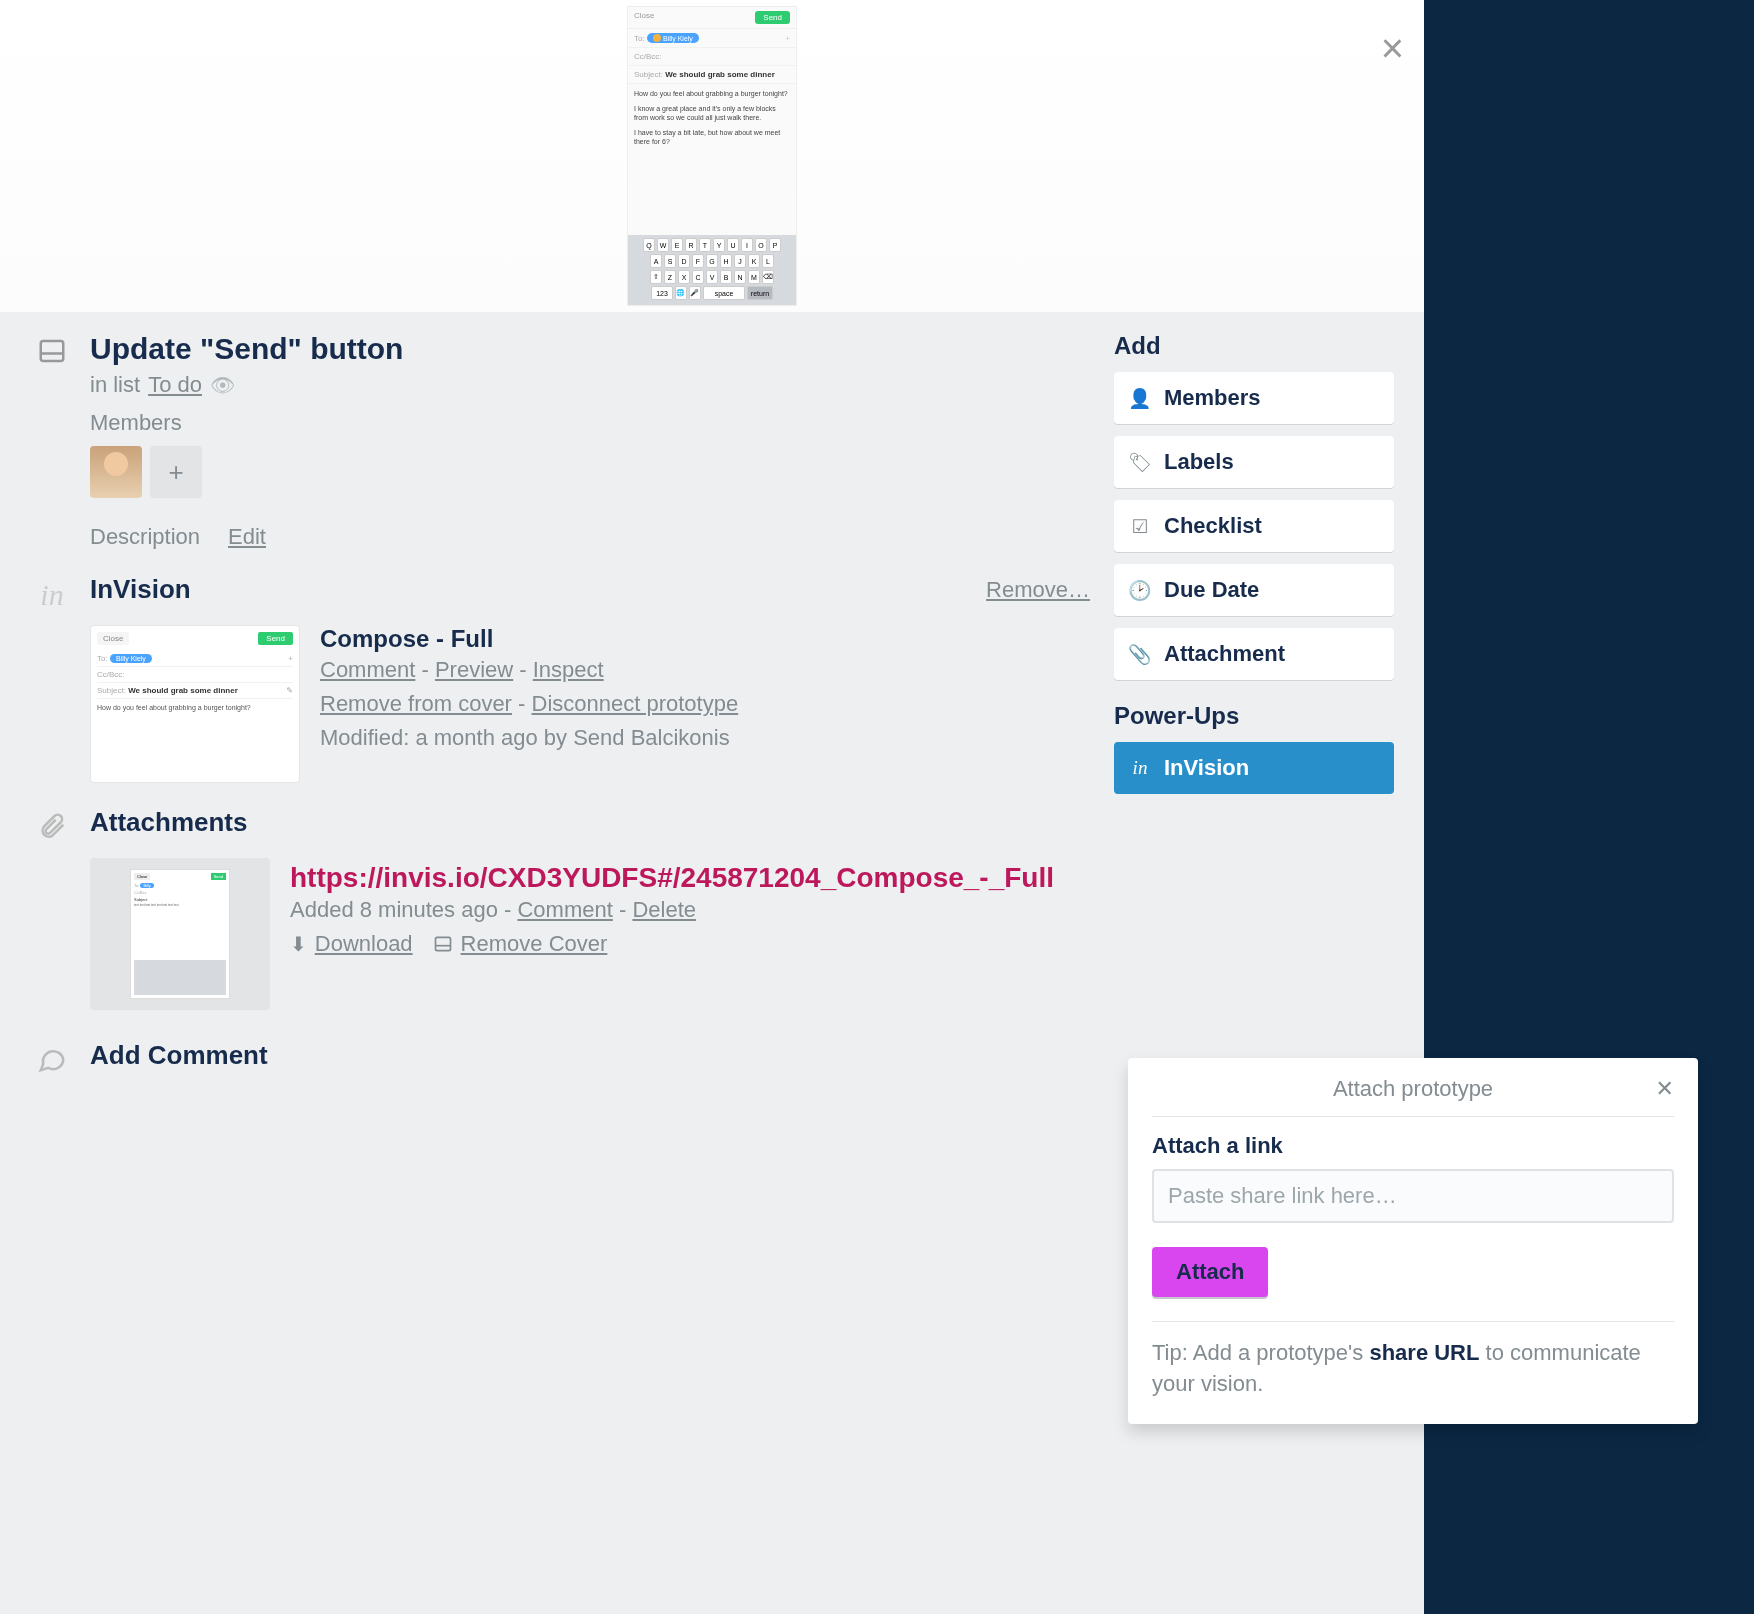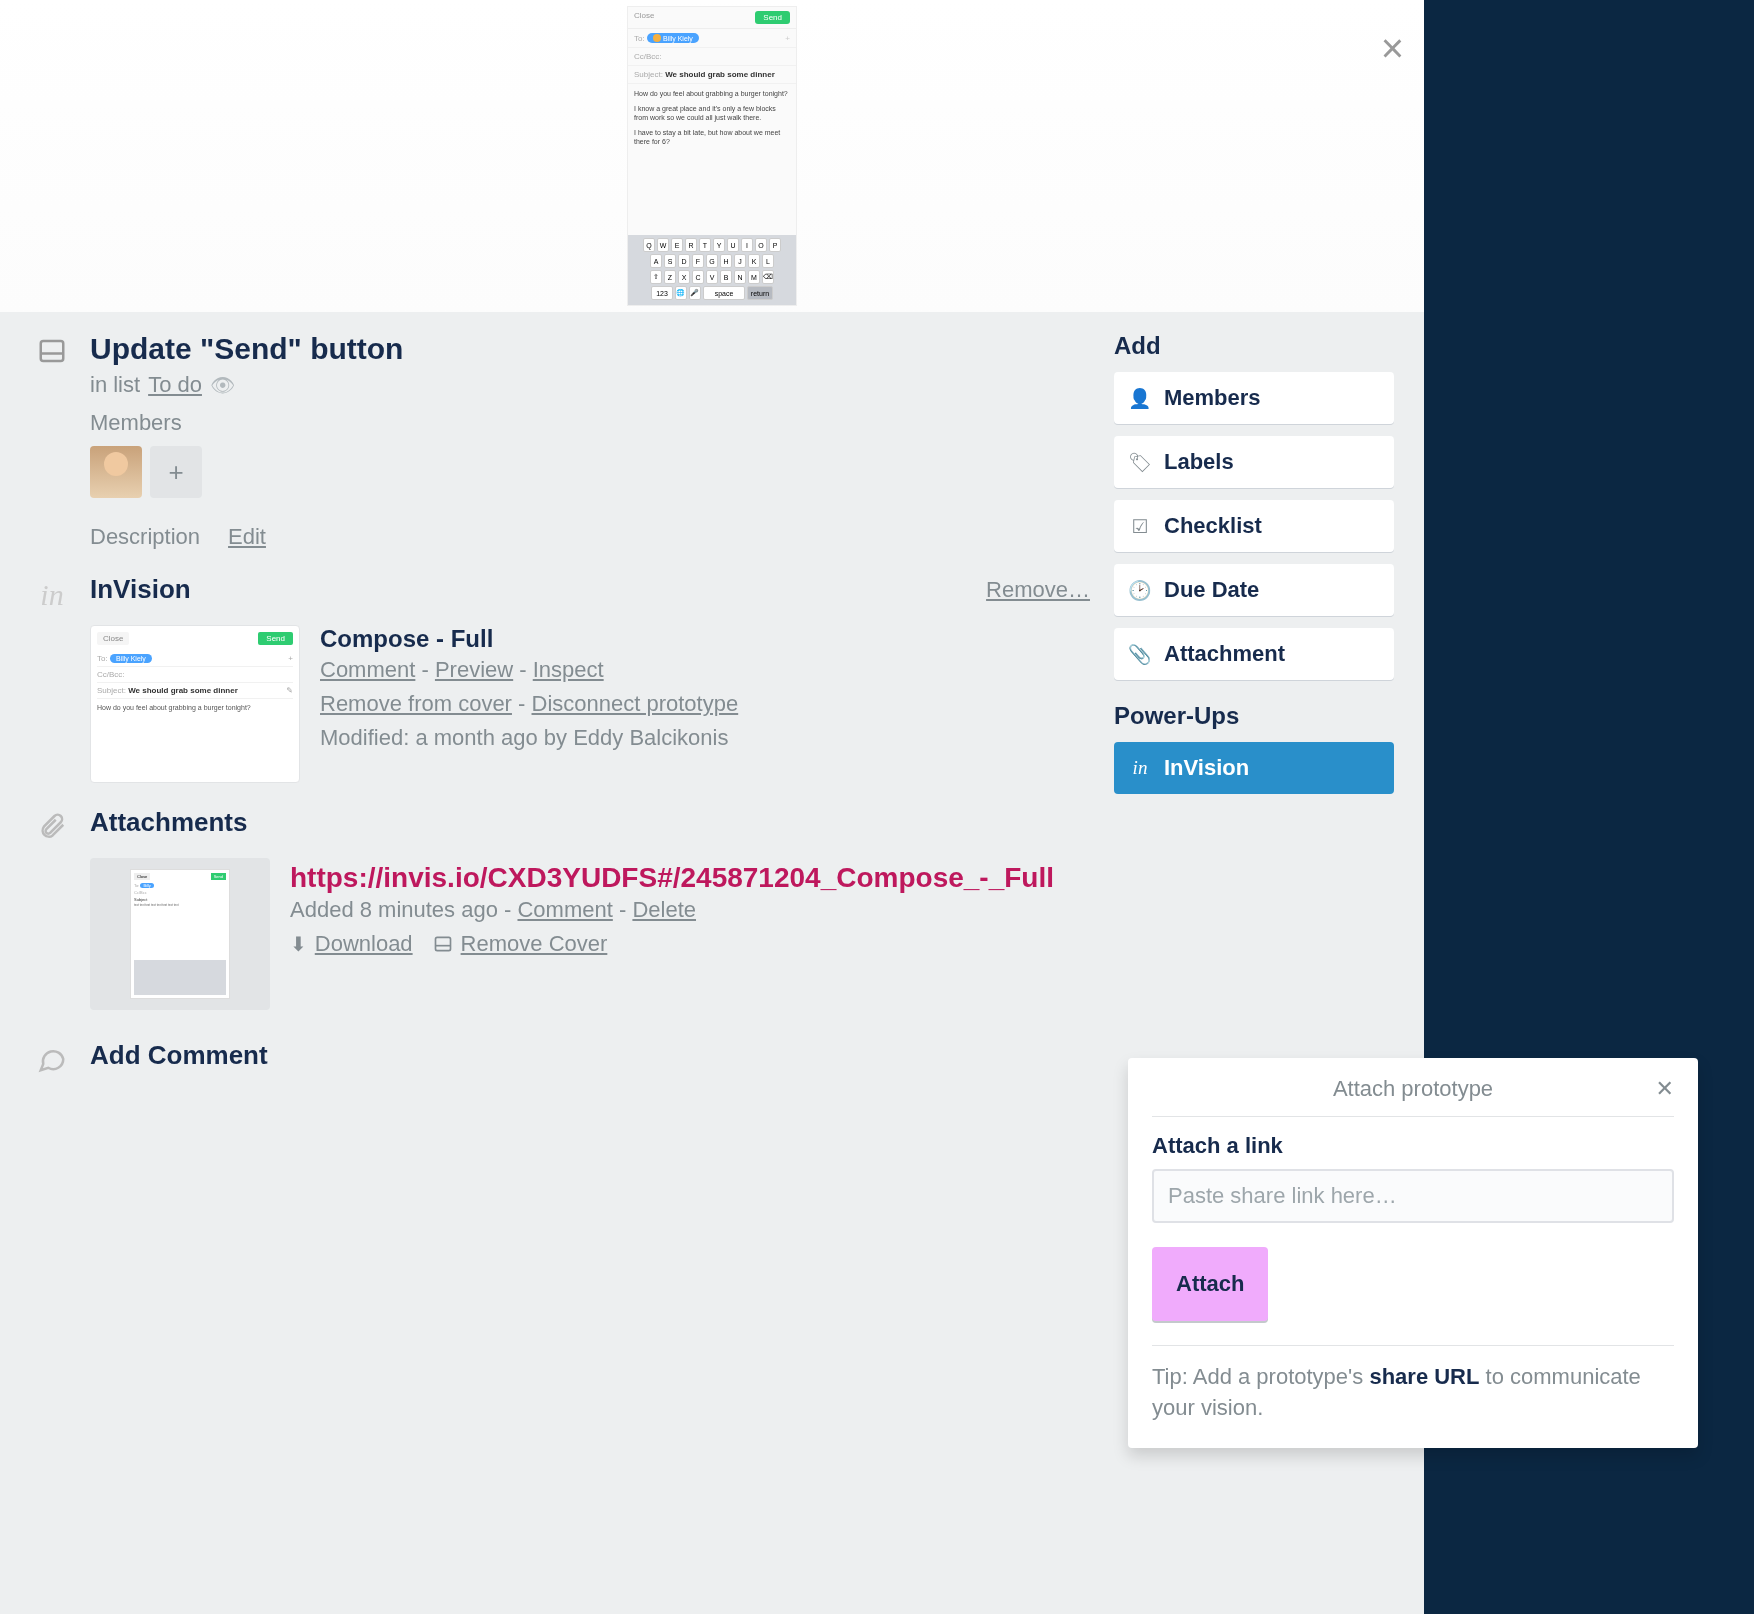--- a/index.html
+++ b/index.html
@@ -81,21 +81,21 @@
 .side-btn.active { background: #298fca; color: #fff; box-shadow:none;}
 .side-btn.active .ic{color:#fff;}
 .inv-ic{font-style:italic;font-family:Georgia,serif;}
 
 .popover { position: absolute; top: 1058px; left: 1128px; width: 570px; background: #fff; border-radius: 4px; box-shadow: 0 8px 16px rgba(0,0,0,0.15); padding: 18px 24px 24px; }
 .popover-header { text-align: center; color: #838c91; font-size: 22px; padding-bottom: 14px; border-bottom: 1px solid #e2e4e6; position: relative; margin-bottom: 16px;}
 .pop-close { position: absolute; right: 0; top: 0; color: #838c91; cursor:pointer; font-size:22px; font-weight:300;}
 .pop-label { font-size: 22px; font-weight: 700; color: #172b4d; margin-bottom: 10px; }
 .pop-input { width: 100%; padding: 12px 14px; font-size: 22px; border: 2px solid #dfe1e6; border-radius: 4px; background: #fafbfc; color:#172b4d; margin-bottom: 24px; }
 .pop-input::placeholder{color:#9da6ab;}
-.pop-btn { background: #f0abfc; border: none; box-shadow: 0 2px 0 #c4c9cc; color: #172b4d; font-size: 22px; font-weight: 700; padding: 24px 24px; border-radius: 4px; cursor:pointer; margin-bottom: 24px;}
+.pop-btn { background: #d946ef; border: none; box-shadow: 0 2px 0 #c4c9cc; color: #172b4d; font-size: 22px; font-weight: 700; padding: 12px 24px; border-radius: 4px; cursor:pointer; margin-bottom: 24px;}
 .pop-hr{border:none;border-top:1px solid #e2e4e6;margin-bottom:16px;}
 .tip { font-size: 22px; color: #838c91; line-height: 1.4; }
 .tip b{color:#172b4d;font-weight:700;}
 .tip ul { margin-top: 6px; padding-left: 58px; list-style: disc;}
 .tip a { color: #838c91; text-decoration: underline; }
 
 svg{display:block;}
 </style>
 </head>
 <body>
@@ -227,21 +227,21 @@
               <div class="inv-name">Compose - Full</div>
               <div class="link-line">
                 <a href="#">Comment</a> - 
                 <a href="#">Preview</a> - 
                 <a href="#">Inspect</a>
               </div>
               <div class="link-line">
                 <a href="#">Remove from cover</a> - 
                 <a href="#">Disconnect prototype</a>
               </div>
-              <div class="meta-line">Modified: a month ago by Eddy Balcikonis</div>
+              <div class="meta-line">Modified: a month ago by Send Balcikonis</div>
             </div>
           </div>
         </div>
       </div>
 
       <div class="section">
         <div class="section-icon">
           <svg width="30" height="30" viewBox="0 0 24 24" fill="none" stroke="#bbb" stroke-width="2">
               <path d="M21 11l-8.5 8.5a5 5 0 01-7-7L14 4a3.5 3.5 0 015 5l-8.5 8.5a2 2 0 01-3-3L15 7"></path>
             </svg>

